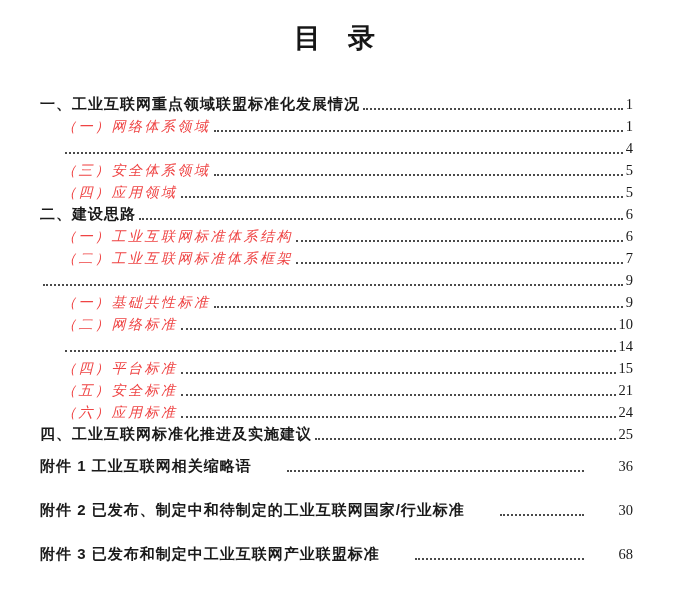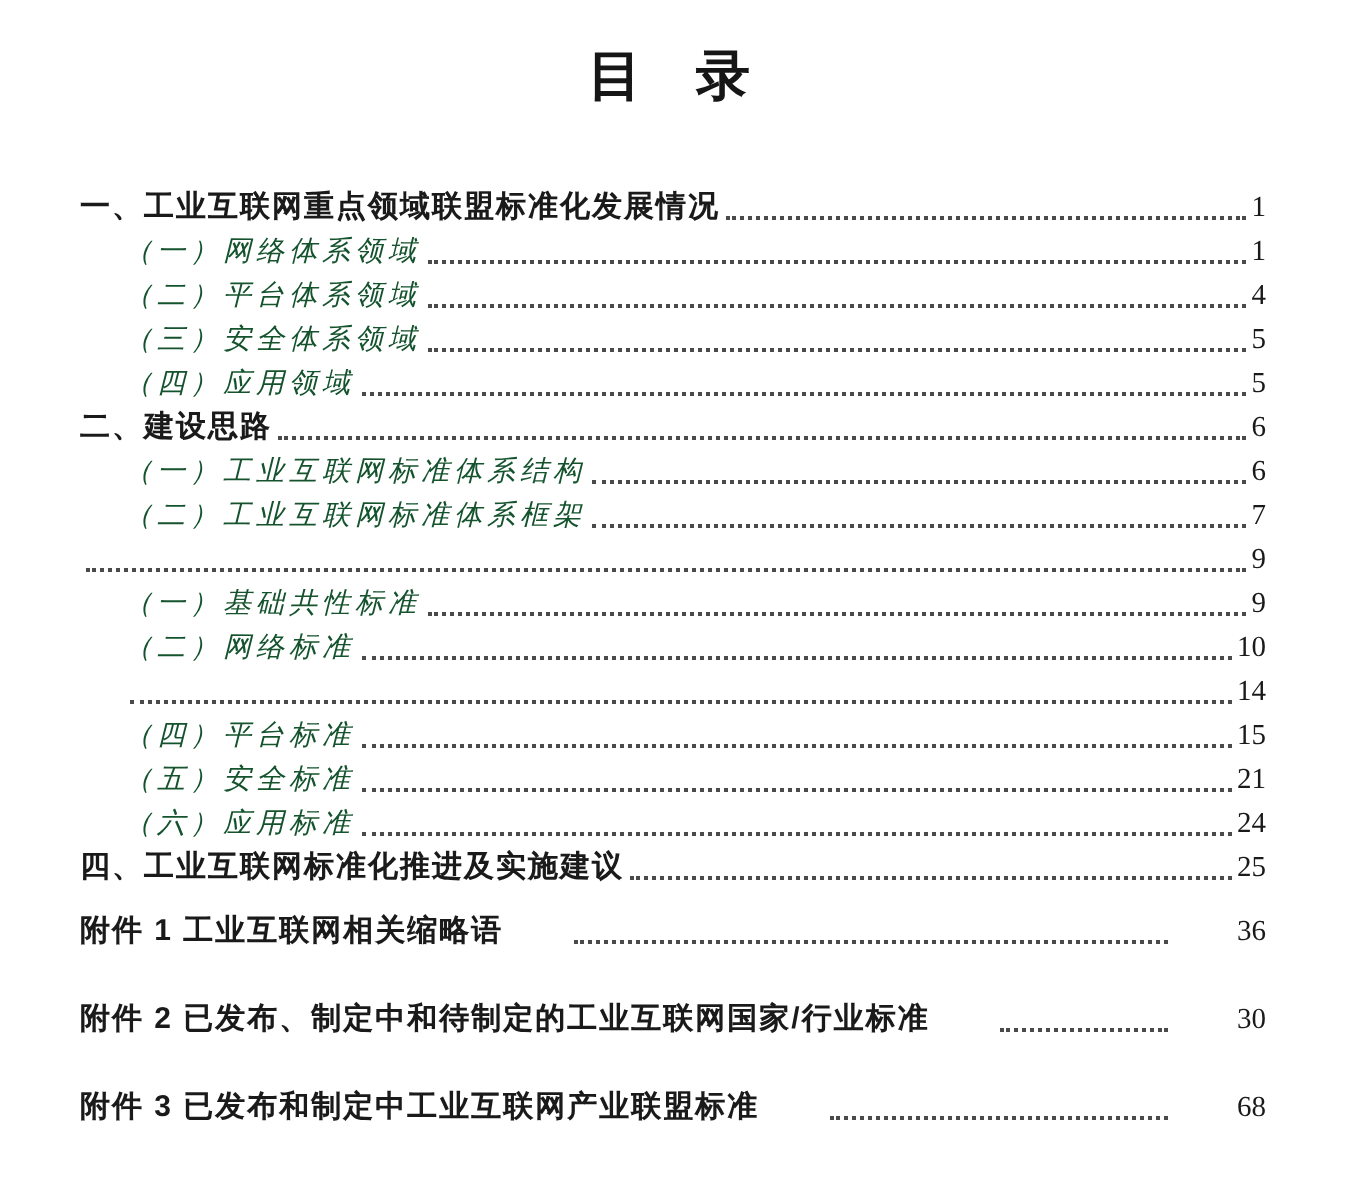--- a/index.html
+++ b/index.html
@@ -47,21 +47,21 @@
     font-family: "Liberation Sans", "DejaVu Sans", sans-serif;
   }
   .level2 {
     padding-left: 22px;
   }
   .level2 .label {
     font-family: "DejaVu Serif", "Liberation Serif", serif;
     font-style: italic;
     font-size: 14px;
     letter-spacing: 2.5px;
-    color: #14532d;
+    color: #ef4444;
   }
   .dots {
     flex: 1 1 auto;
     border-bottom: 2px dotted #4a4a4a;
     margin: 0 3px 4px 3px;
     min-width: 10px;
   }
   .pagenum {
     white-space: nowrap;
     line-height: 20px;
@@ -92,21 +92,20 @@
       <span class="pagenum">1</span>
     </div>
 
     <div class="toc-row level2">
       <span class="label">（一）网络体系领域</span>
       <span class="dots"></span>
       <span class="pagenum">1</span>
     </div>
 
     <div class="toc-row level2">
-      <span class="label">（二）平台体系领域</span>
       <span class="dots"></span>
       <span class="pagenum">4</span>
     </div>
 
     <div class="toc-row level2">
       <span class="label">（三）安全体系领域</span>
       <span class="dots"></span>
       <span class="pagenum">5</span>
     </div>
 

